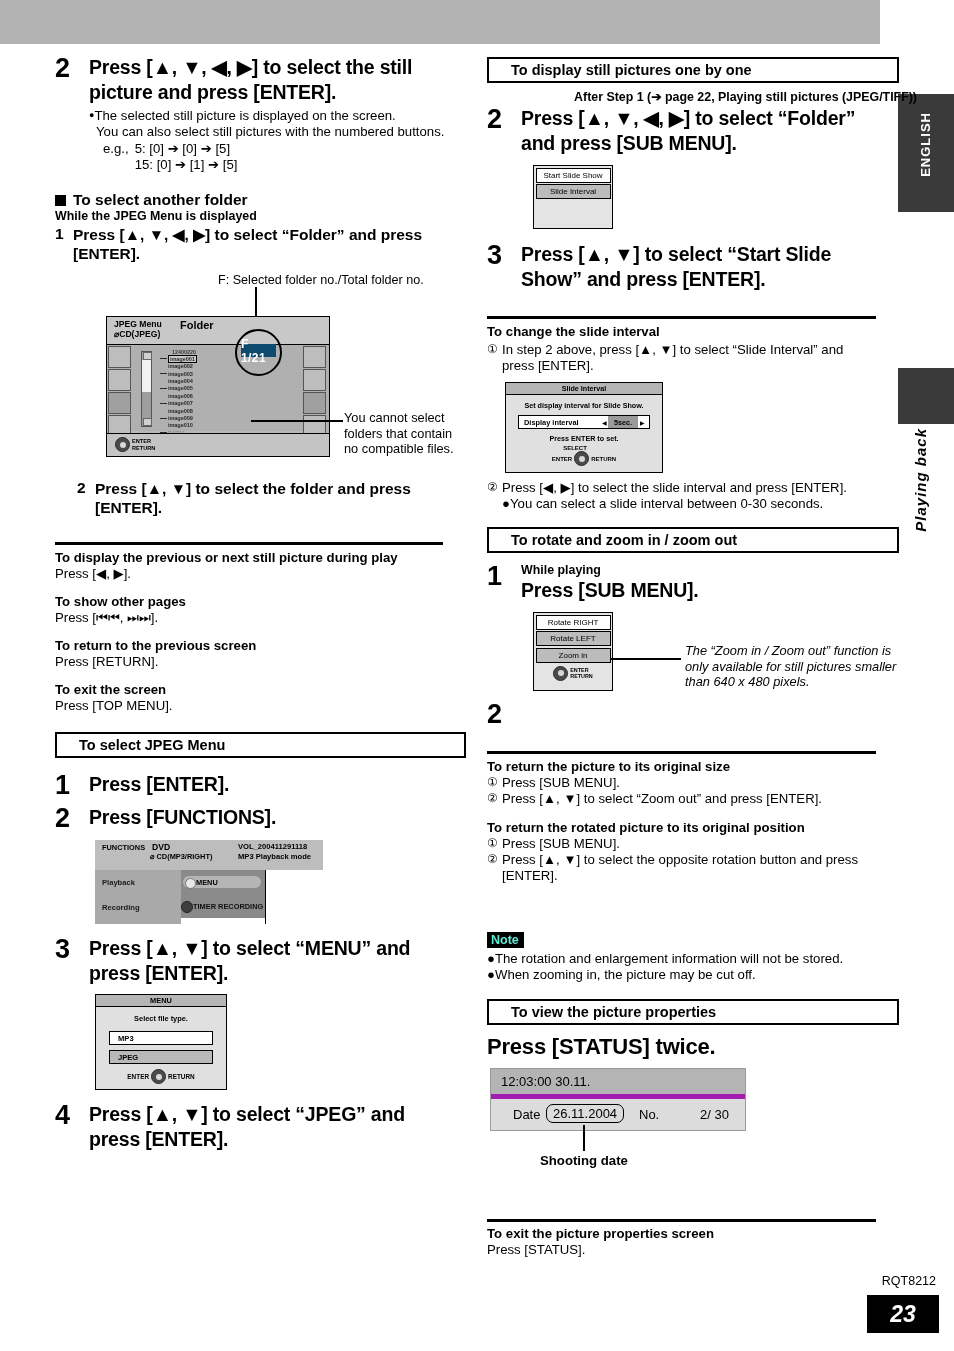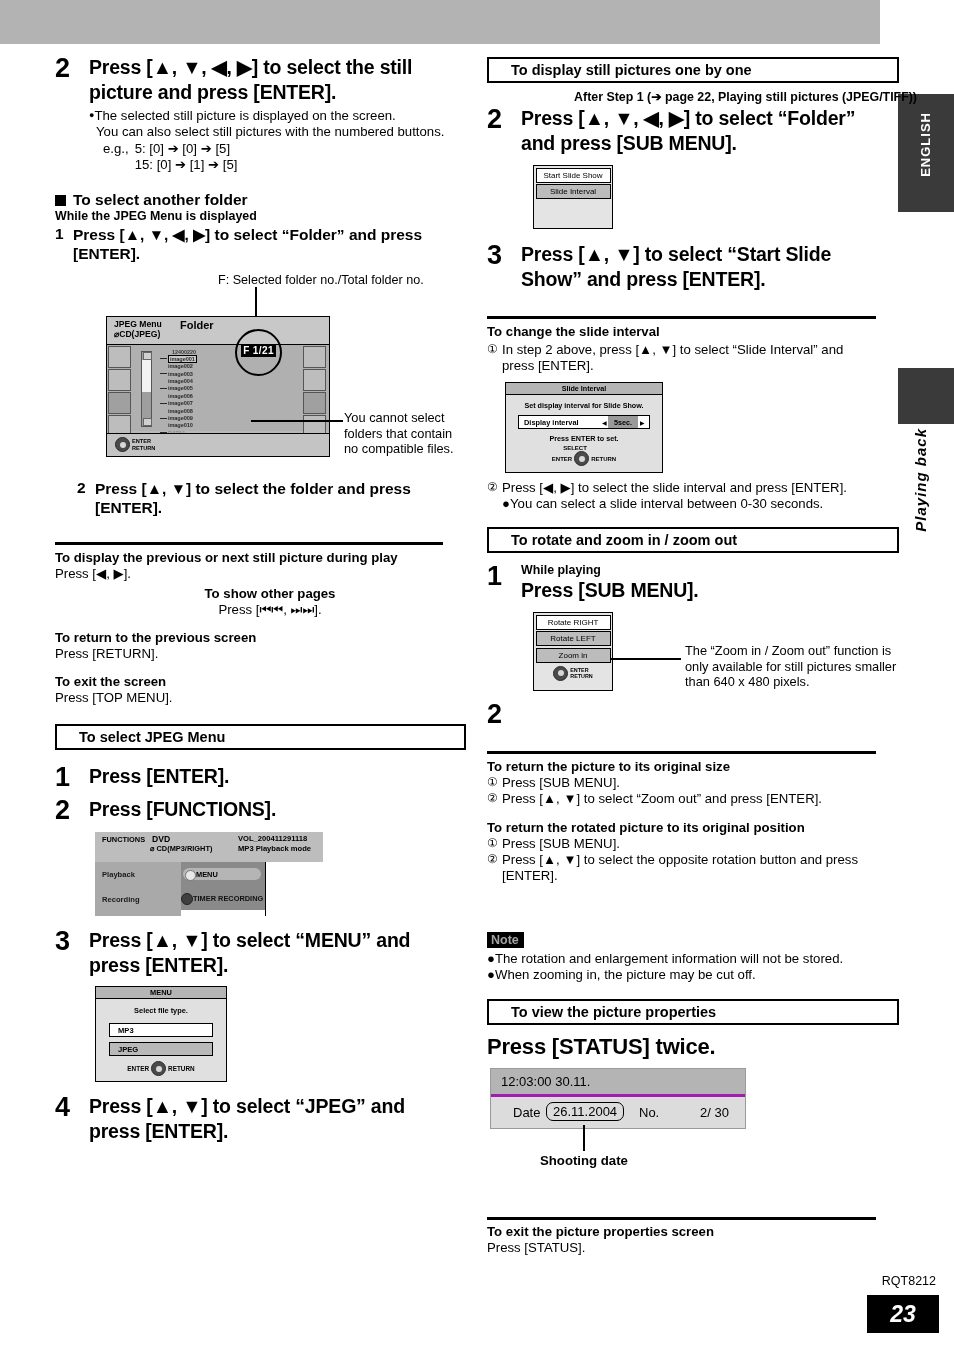--- a/index.html
+++ b/index.html
@@ -21,21 +21,21 @@
   .bul{font-size:13.2px;line-height:15.6px;margin:3px 0 0 34px;}
   .bul .dot{font-size:9px;vertical-align:2px;}
   .sub-h{font-weight:bold;font-size:15.5px;margin:0;}
   .mini-b{font-weight:bold;font-size:12.4px;line-height:15px;}
   .para{font-size:13.2px;line-height:16px;}
   .para-b{font-weight:bold;font-size:13.2px;line-height:16px;}
   .secbox{border:2px solid #000;height:22px;display:flex;align-items:center;padding-left:22px;
           font-weight:bold;font-size:14.5px;}
   .rule{border-top:3px solid #000;}
   .circnum{font-size:12px;}
-  .note-tag{display:inline-block;background:#000;color:#a3a3a3;font-weight:bold;
+  .note-tag{display:inline-block;background:#000;color:#5eead4;font-weight:bold;
             font-size:12.5px;padding:1px 5px 1px 4px;margin-top:40px;}
   
   .jpegscreen{position:relative;width:222px;height:139px;border:1.5px solid #000;background:#b8b8b8;}
   .js-head{height:27px;background:#c8c8c8;border-bottom:1.5px solid #000;position:relative;}
   .js-t1{position:absolute;left:7px;top:2px;font-weight:bold;font-size:8.6px;}
   .js-t2{position:absolute;left:73px;top:2px;font-weight:bold;font-size:11px;}
   .js-t3{position:absolute;left:7px;top:12px;font-weight:bold;font-size:8.6px;}
   .js-body{position:absolute;left:0;top:28px;width:222px;height:86px;background:#b0b0b0;}
   .js-foot{position:absolute;left:0;bottom:0;width:222px;height:22px;background:#c4c4c4;border-top:1.5px solid #000;}
   .thumbcol{position:absolute;top:1px;width:23px;}
@@ -55,22 +55,22 @@
   .fl-name.dim{color:#8b8b8b;}
   .navglyph{position:absolute;left:8px;top:3px;display:flex;align-items:center;}
   .dpad{width:13px;height:13px;border-radius:50%;background:#4a4a4a;position:relative;
         border:1px solid #2a2a2a;}
   .dpad:after{content:"";position:absolute;left:3.5px;top:3.5px;width:6px;height:6px;
         border-radius:50%;background:#d8d8d8;}
   .navtxt{font-size:5.6px;font-weight:bold;line-height:6.4px;margin-left:2px;}
   
   .callout{position:absolute;left:128px;top:12px;width:43px;height:43px;border-radius:50%;
            border:2.4px solid #000;background:transparent;}
-  .callout .badge{position:absolute;left:4px;top:13px;width:35px;height:13px;background:#000000;
-           color:#fff;font-size:10px;font-weight:bold;display:flex;align-items:center;
+  .callout .badge{position:absolute;left:4px;top:13px;width:35px;height:13px;background:#0c4a6e;
+           color:#fff;font-size:12px;font-weight:bold;display:flex;align-items:center;
            justify-content:center;letter-spacing:.4px;}
   .callline{position:absolute;left:149px;top:-29px;width:1.6px;height:30px;background:#000;}
   .caplbl{position:absolute;left:112px;top:-43px;font-size:12.6px;white-space:nowrap;}
   
   .annot{position:absolute;left:238px;top:94px;width:110px;font-size:12.8px;line-height:15.4px;}
   .annotline{position:absolute;left:145px;top:104px;width:92px;height:2px;background:#000;}
   
   .funcscreen{position:relative;width:228px;height:84px;border:0;}
   .fn-head{position:absolute;left:0;top:0;width:228px;height:30px;background:#bdbdbd;}
   .fn-h1{position:absolute;left:7px;top:3px;font-size:7.4px;font-weight:bold;}
@@ -114,21 +114,21 @@
           display:flex;align-items:center;position:relative;}
   .sd-row .lab{font-size:7.4px;font-weight:bold;margin-left:5px;}
   .sd-row .lar{position:absolute;left:83px;font-size:6px;}
   .sd-row .val{position:absolute;left:89px;top:0;width:30px;height:12px;background:#9a9a9a;
                font-size:7.2px;font-weight:bold;display:flex;align-items:center;justify-content:center;}
   .sd-row .rar{position:absolute;left:121px;font-size:6px;}
   .sd-press{font-size:7.2px;font-weight:bold;text-align:center;margin:5px 0 2px;}
   
   .proptab{width:254px;border:1px solid #9a9a9a;}
   .pt-top{height:25px;background:#b4b4b4;display:flex;align-items:center;
-          font-size:13px;padding-left:10px;border-bottom:3px solid #a21caf;}
+          font-size:13px;padding-left:10px;border-bottom:5px solid #a21caf;}
   .pt-bot{height:31px;background:#dcdcdc;display:flex;align-items:center;font-size:13px;position:relative;}
   .pt-date-lbl{position:absolute;left:22px;}
   .pt-date-val{position:absolute;left:55px;top:5px;border:1.6px solid #000;border-radius:7px;
                padding:1px 6px;background:#dcdcdc;font-size:13px;}
   .pt-no-lbl{position:absolute;left:148px;}
   .pt-no-val{position:absolute;left:209px;}
   
   .sideblk{position:absolute;background:#3a3a3a;}
   .sidetxt{position:absolute;font-weight:bold;writing-mode:vertical-rl;
            transform:rotate(180deg);letter-spacing:1px;}
@@ -294,21 +294,21 @@
       <div style="font-weight:bold;font-size:15.5px;width:18px;">2</div>
       <div style="font-weight:bold;font-size:15.5px;line-height:19px;width:345px;">Press [▲, ▼] to select the folder and press [ENTER].</div>
     </div>
 
     <div class="rule" style="margin-top:25px;width:388px;"></div>
 
     <div style="margin-top:5px;">
       <div class="para-b">To display the previous or next still picture during play</div>
       <div class="para">Press [◀, ▶].</div>
     </div>
-    <div style="margin-top:4px;text-align:center;">
+    <div style="margin-top:12px;">
       <div class="para-b">To show other pages</div>
       <div class="para">Press [⏮⏮, ⏭⏭].</div>
     </div>
     <div style="margin-top:12px;">
       <div class="para-b">To return to the previous screen</div>
       <div class="para">Press [RETURN].</div>
     </div>
     <div style="margin-top:12px;">
       <div class="para-b">To exit the screen</div>
       <div class="para">Press [TOP MENU].</div>
@@ -460,21 +460,21 @@
         <div class="sm-item sel">Zoom in</div>
         <div style="display:flex;align-items:center;justify-content:center;gap:2px;margin-top:3px;">
           <span class="dpad"></span>
           <span style="font-size:5.4px;font-weight:bold;line-height:6px;">
             <span style="display:block">ENTER</span>
             <span style="display:block">RETURN</span>
           </span>
         </div>
       </div>
       <div style="position:absolute;left:78px;top:46px;width:70px;height:1.8px;background:#000;"></div>
-      <div style="position:absolute;left:152px;top:31px;width:232px;font-size:12.8px;line-height:15.6px;">The “Zoom in / Zoom out” function is only available for still pictures smaller than 640 x 480 pixels.</div>
+      <div style="position:absolute;left:152px;top:31px;width:232px;font-size:12.8px;line-height:15.6px;font-style:italic;">The “Zoom in / Zoom out” function is only available for still pictures smaller than 640 x 480 pixels.</div>
     </div>
 
     <div class="step" style="margin-top:10px;">
       <div class="stepnum">2</div>
     </div>
 
     <div class="rule" style="margin-top:23px;width:389px;"></div>
 
     <div class="para-b" style="margin-top:5px;">To return the picture to its original size</div>
     <div style="display:flex;">

